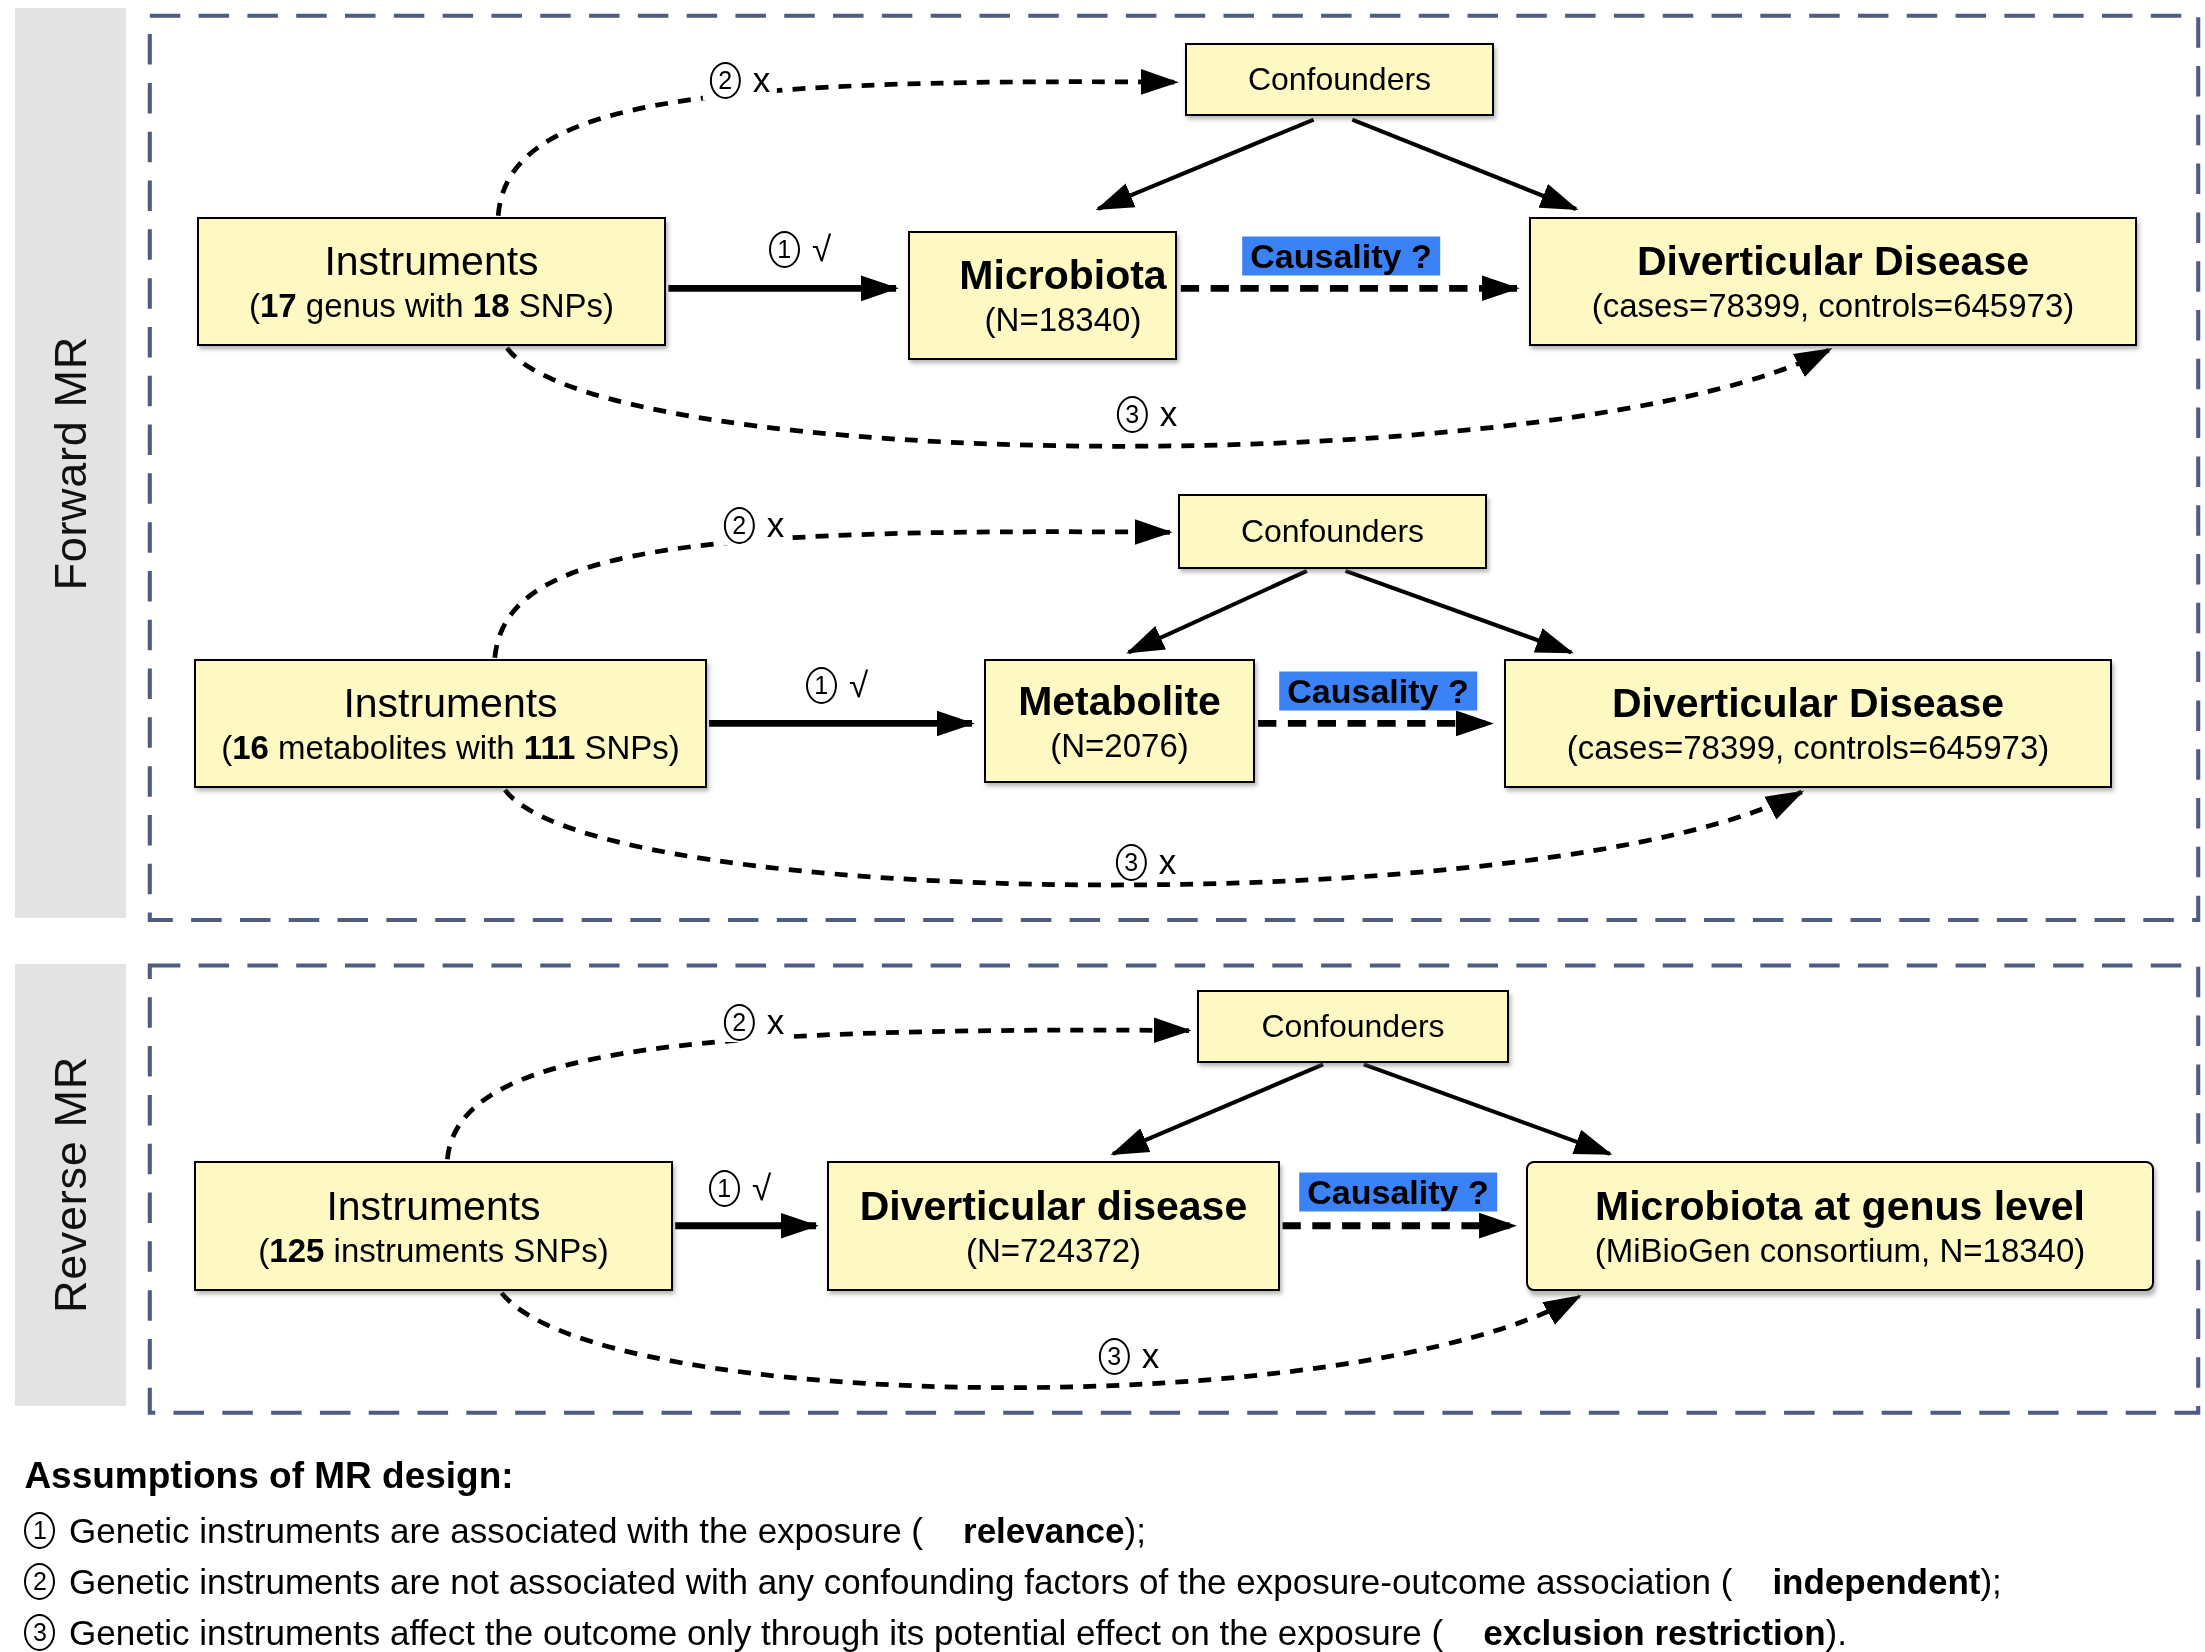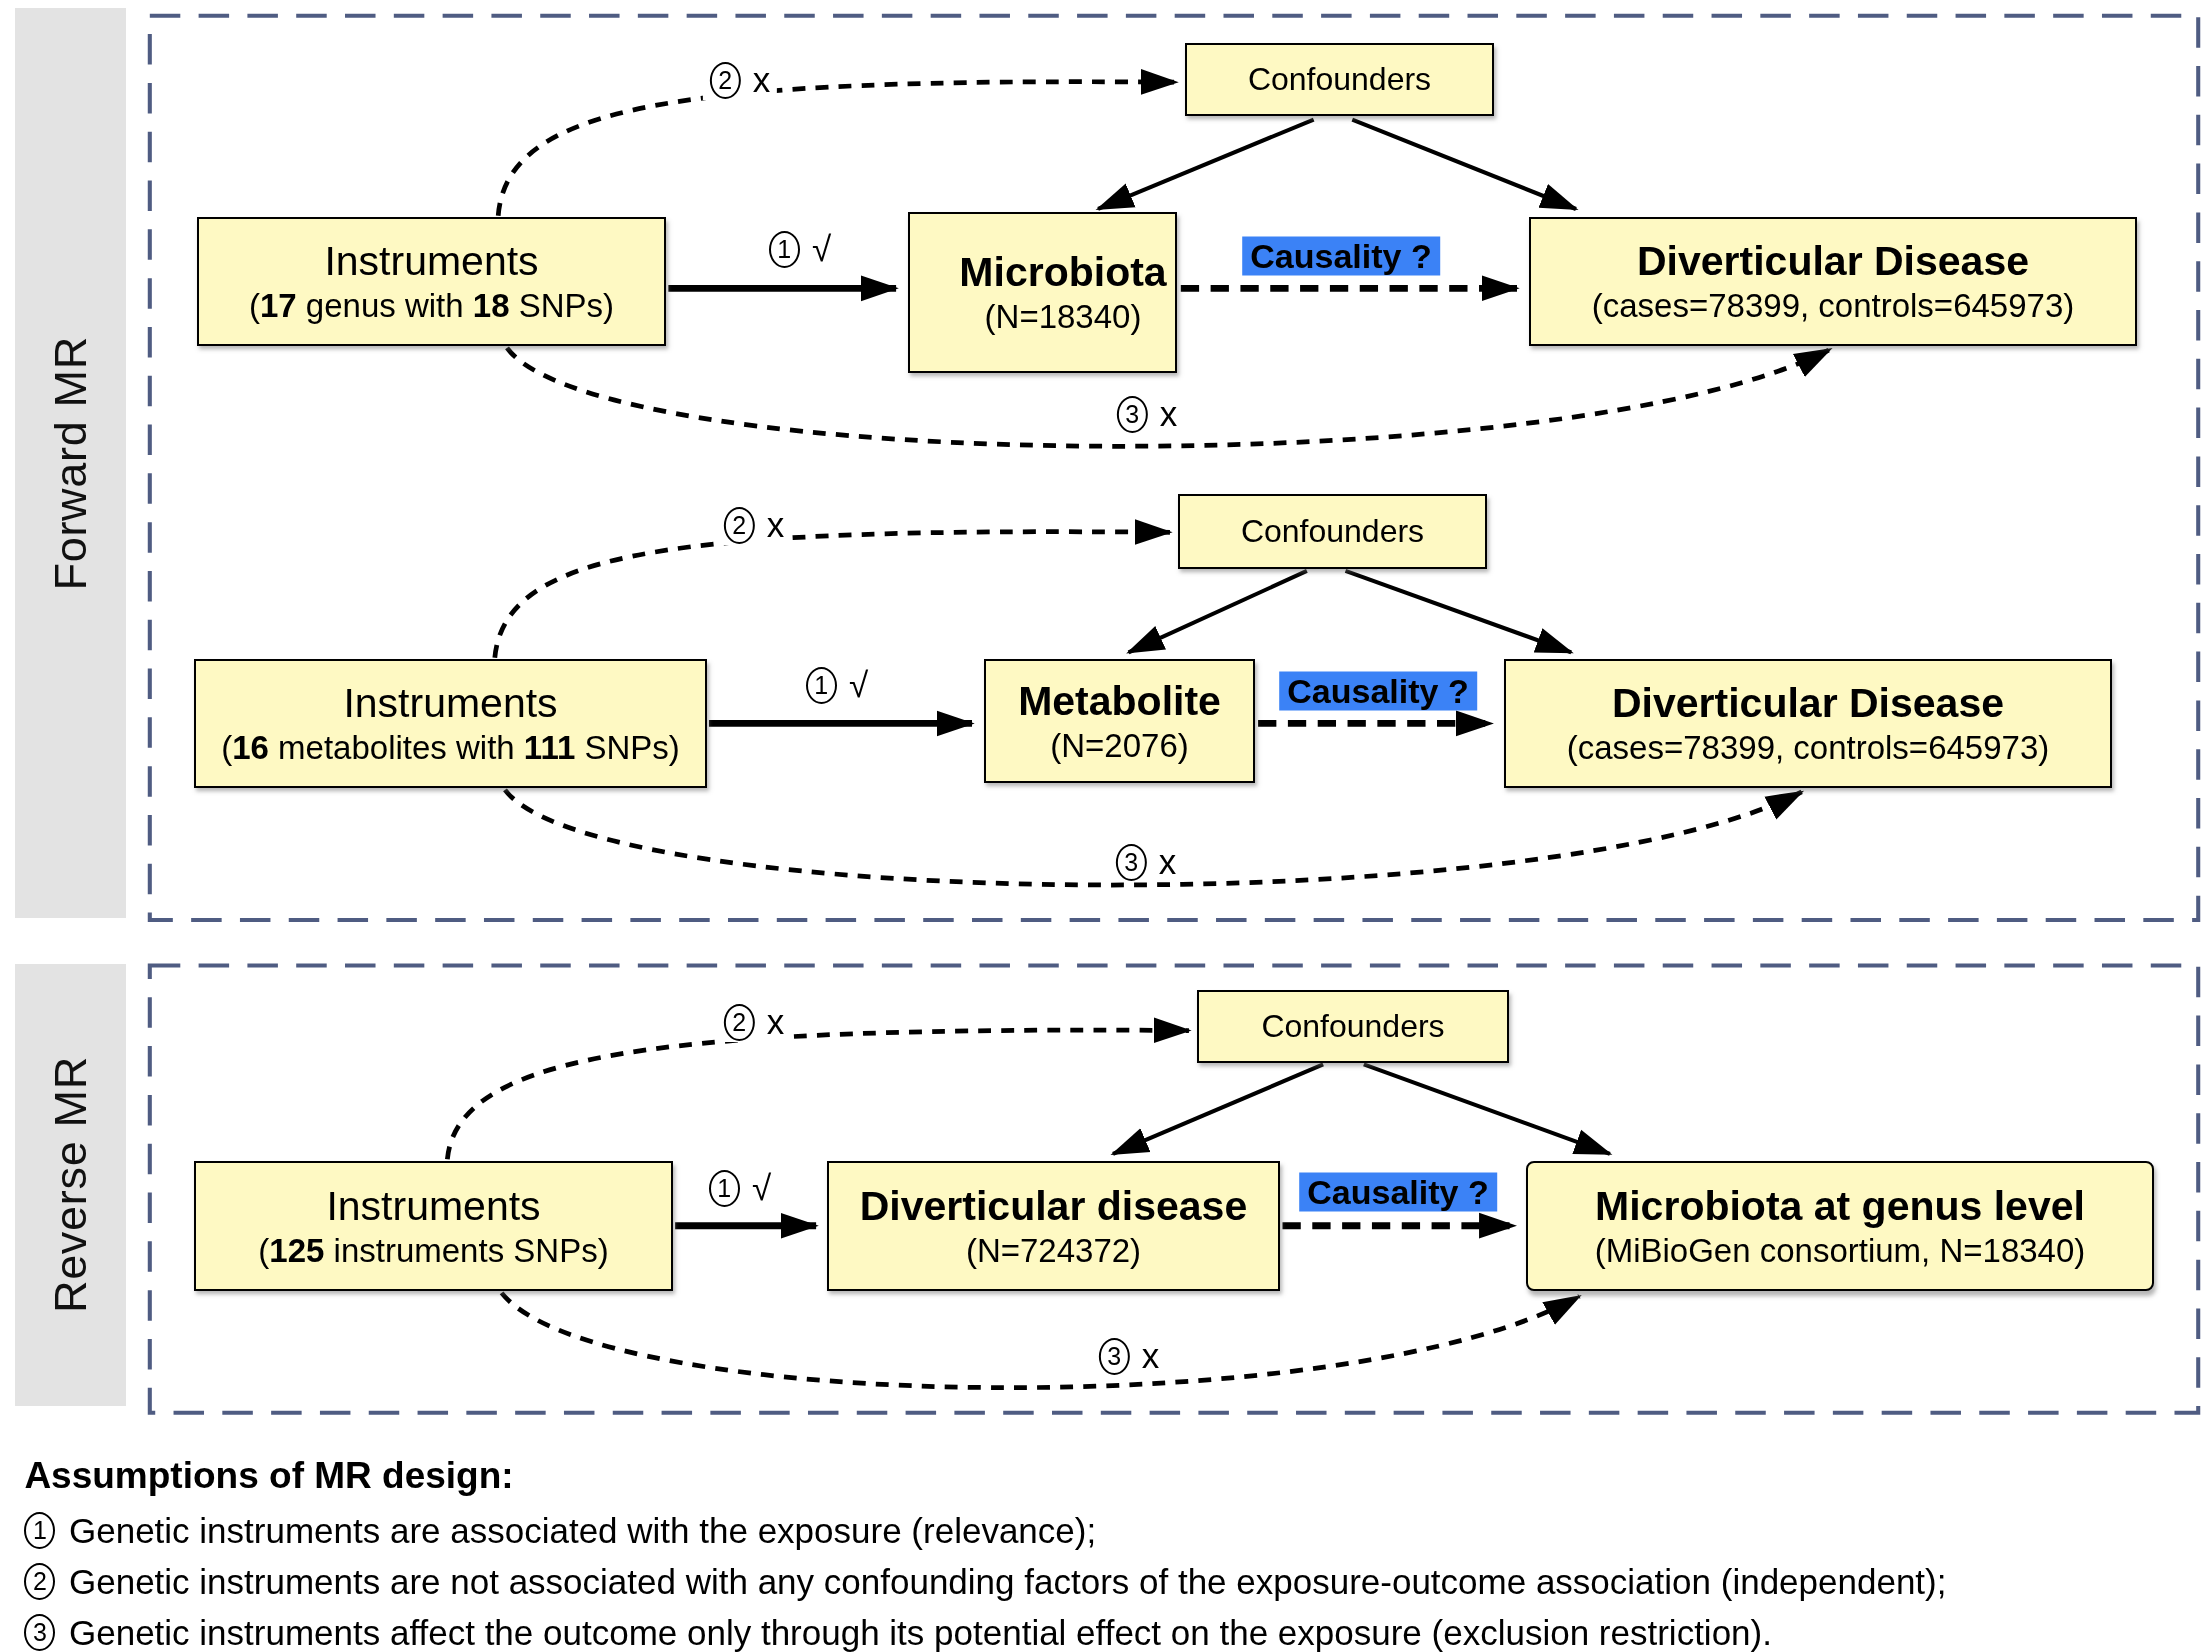--- a/index.html
+++ b/index.html
@@ -51,21 +51,21 @@
     font-size:25px; flex-shrink:0; box-sizing:border-box; background:#fff;
   }
 
   .assumptions { position:absolute; left:24.4px; top:1455px; width:2173px; z-index:3; }
   .assumptions .title { font-weight:bold; font-size:37px; margin-bottom:11px; }
   .assump-item {
     display:flex; align-items:flex-start;
     font-size:35px; line-height:1.3; margin-top:5.4px; white-space:nowrap;
   }
   .assump-item .circ { margin-right:13.6px; margin-top:4.1px; }
-  .assump-item b { font-weight:normal; }
+  .assump-item b { font-weight:bold;margin-left:40px; }
 
   .arrow-path { fill:none; stroke:#000; }
   .dash-curve { stroke-width:7; stroke-dasharray:19 15; }
   .dash-arrow { stroke-width:10; stroke-dasharray:27 17; }
   .solid-arrow { stroke-width:10; }
   .conf-arrow { stroke-width:6; }
   .panel-rect { fill:none; stroke:#4f5c82; stroke-width:6; stroke-dasharray:45 27; }
 </style>
 </head>
 <body>
@@ -113,21 +113,21 @@
 
   <div class="box" style="left:1185px; top:43px; width:309px; height:73px;">
     <div class="conf-text">Confounders</div>
   </div>
 
   <div class="box" style="left:197px; top:217px; width:469px; height:129px;">
     <div class="t1">Instruments</div>
     <div class="t2"><span>(</span><b>17</b><span> genus with </span><b>18</b><span> SNPs)</span></div>
   </div>
 
-  <div class="box" style="left:908px; top:212px; width:269px; height:161px;padding-left:41px;">
+  <div class="box" style="left:908px; top:231px; width:269px; height:129px;padding-left:41px;">
     <div class="t1 bold">Microbiota</div>
     <div class="t2">(N=18340)</div>
   </div>
 
   <div class="box" style="left:1529px; top:217px; width:608px; height:129px;">
     <div class="t1 bold">Diverticular Disease</div>
     <div class="t2">(cases=78399, controls=645973)</div>
   </div>
 
   <div class="float-label" style="left:740px; top:80px;">

